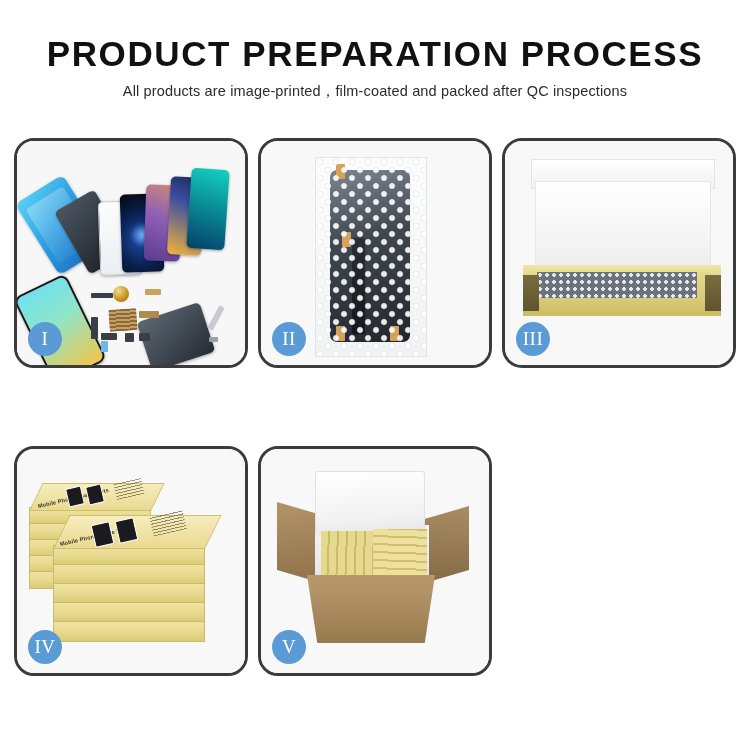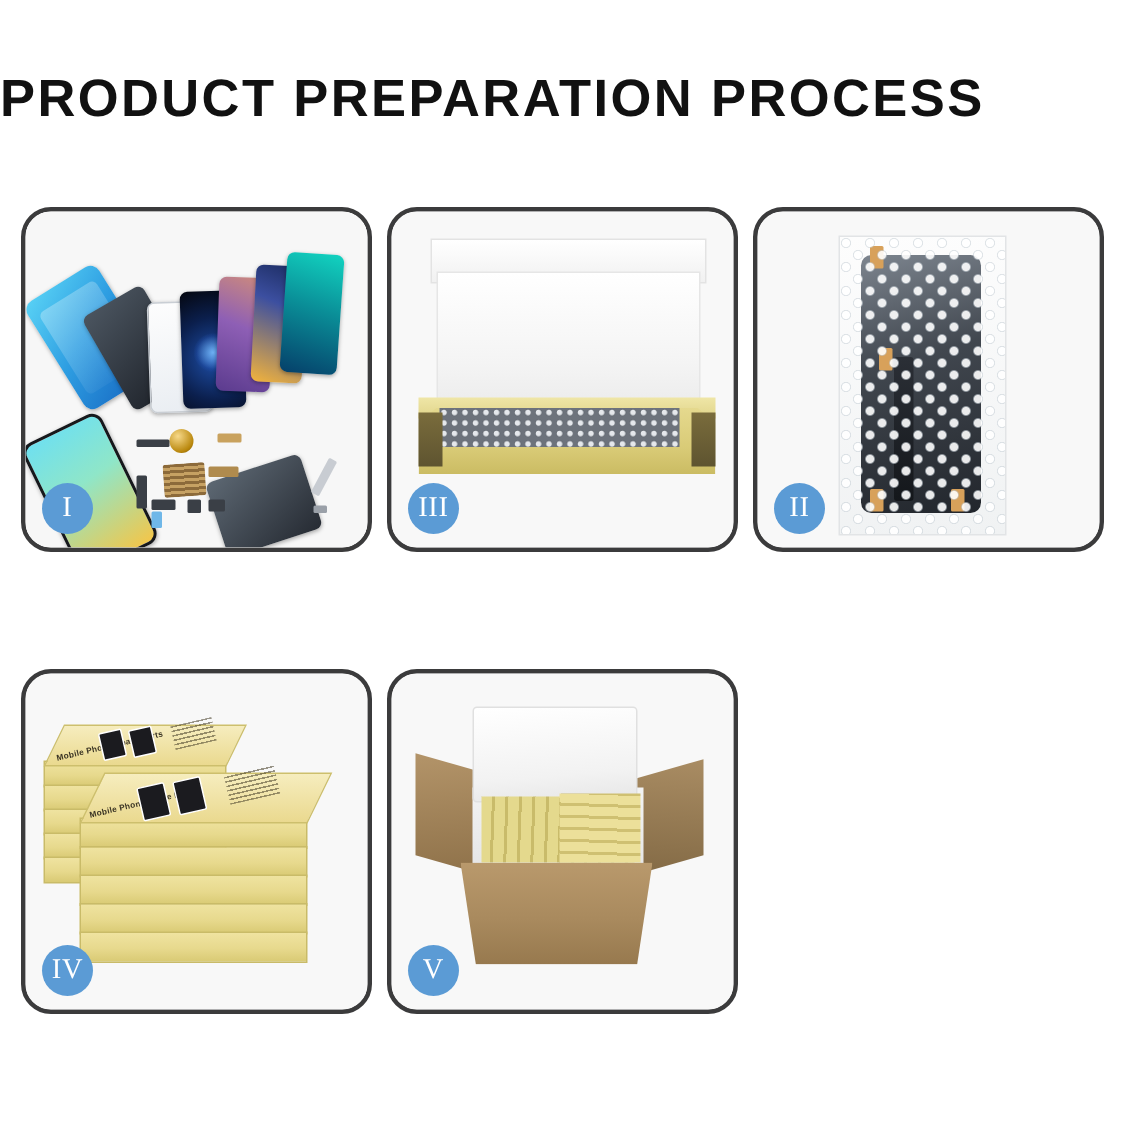--- a/index.html
+++ b/index.html
@@ -11,22 +11,22 @@
     width: 750px;
     height: 750px;
     font-family: "Liberation Sans", sans-serif;
     overflow: hidden;
     position: relative;
   }
 
   
   .header {
     width: 750px;
-    padding-top: 48px;
-    text-align: left;
+    padding-top: 36px;
+    text-align: center;
   }
   .title {
     font-family: "Liberation Sans", sans-serif;
     font-size: 35px;
     font-weight: 700;
     letter-spacing: 1.6px;
     color: #111111;
     line-height: 1.05;
     white-space: nowrap;
   }
@@ -341,20 +341,21 @@
   .p6-tape {
     position: absolute; background: rgba(140,115,78,.75);
     z-index: 7; border-radius: 1px;
   }
 </style>
 </head>
 <body>
 
 <div class="header">
   <div class="title">PRODUCT PREPARATION PROCESS</div>
+  <div class="subtitle">All products are image-printed，film-coated and packed after QC inspections</div>
 </div>
 
 <div class="grid">
 
   <div class="panel">
     <div class="panel-photo">
       <div class="p1-bg"></div>
       <div class="ph ph-blue"></div>
       <div class="ph ph-dark"></div>
       <div class="ph ph-glass"></div>
@@ -375,48 +376,48 @@
       <div class="bit" style="left:122px;top:192px;width:11px;height:8px;"></div>
       <div class="bit" style="left:84px;top:200px;width:7px;height:11px;background:#6fb7e8;"></div>
       <div class="bit" style="left:196px;top:164px;width:6px;height:26px;background:#c8ccd2;transform:rotate(28deg);"></div>
       <div class="bit" style="left:192px;top:196px;width:9px;height:5px;background:#9aa0a8;"></div>
     </div>
     <div class="badge">I</div>
   </div>
 
   <div class="panel">
     <div class="panel-photo">
-      <div class="p3-lid"></div>
-      <div class="p3-foam"></div>
-      <div class="p3-front-top"></div>
-      <div class="p3-bubble-layer"></div>
-      <div class="p3-front"></div>
-      <div class="p3-sideflap" style="left:18px;top:134px;"></div>
-      <div class="p3-sideflap" style="left:200px;top:134px;"></div>
-    </div>
-    <div class="badge">III</div>
-  </div>
-
-  <div class="panel">
-    <div class="panel-photo">
       <div class="p2-wrap">
         <div class="p2-screen"></div>
         <div class="p2-flex"></div>
         <div class="p2-tab" style="left:20px;top:6px;"></div>
         <div class="p2-tab" style="left:26px;top:74px;"></div>
         <div class="p2-tab" style="left:20px;top:168px;"></div>
         <div class="p2-tab" style="left:74px;top:168px;"></div>
         <div class="p2-bubbles"></div>
       </div>
     </div>
     <div class="badge">II</div>
   </div>
 
   <div class="panel">
     <div class="panel-photo">
+      <div class="p3-lid"></div>
+      <div class="p3-foam"></div>
+      <div class="p3-front-top"></div>
+      <div class="p3-bubble-layer"></div>
+      <div class="p3-front"></div>
+      <div class="p3-sideflap" style="left:18px;top:134px;"></div>
+      <div class="p3-sideflap" style="left:200px;top:134px;"></div>
+    </div>
+    <div class="badge">III</div>
+  </div>
+
+  <div class="panel">
+    <div class="panel-photo">
 
       <div class="bx" style="left:12px;top:58px;width:120px;height:16px;"></div>
       <div class="bx" style="left:12px;top:74px;width:120px;height:16px;"></div>
       <div class="bx" style="left:12px;top:90px;width:120px;height:16px;"></div>
       <div class="bx" style="left:12px;top:106px;width:120px;height:16px;"></div>
       <div class="bx" style="left:12px;top:122px;width:120px;height:16px;"></div>
 
       <div class="bx-top" style="left:12px;top:34px;width:120px;height:26px;transform:skewX(-26deg);transform-origin:bottom left;">
       </div>
       <div class="bx-label" style="left:20px;top:46px;transform:rotate(-13deg);">Mobile Phone Spare Parts</div>

